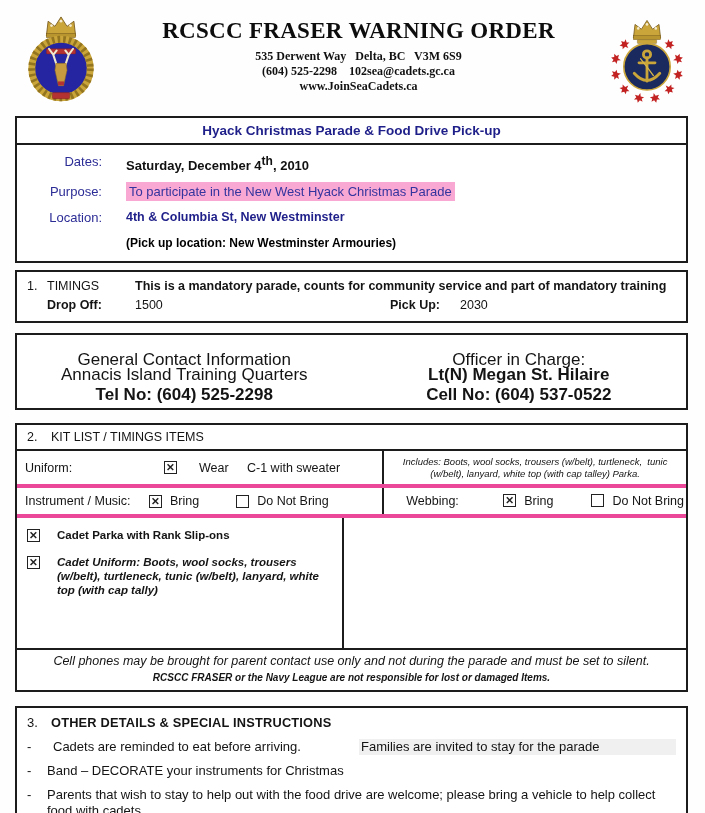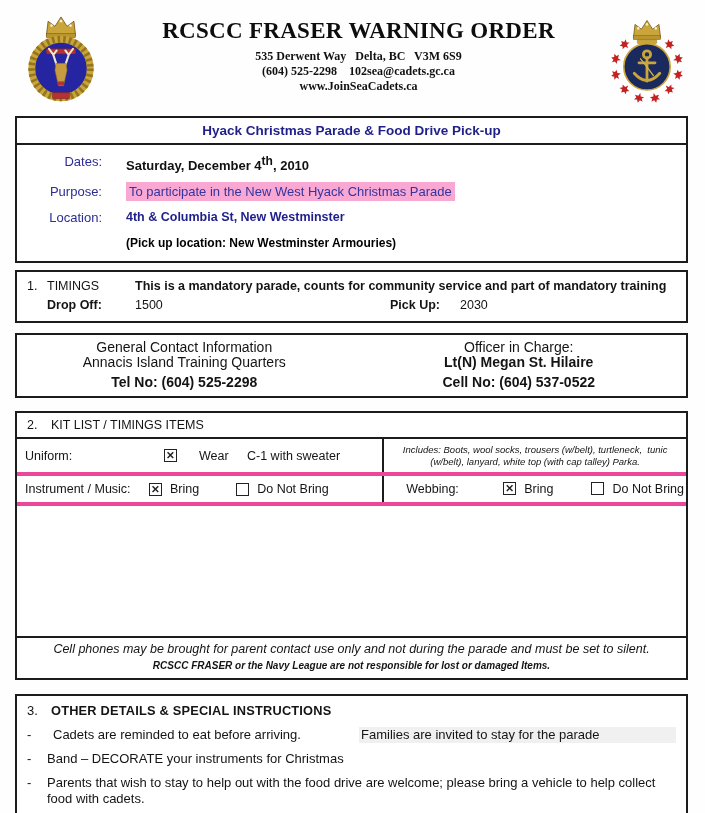--- a/index.html
+++ b/index.html
@@ -37,21 +37,21 @@
   .t-row { display:flex; line-height:19px; }
   .t-num { width:20px; flex:none; }
   .t-sp { width:20px; flex:none; }
   .t-head { width:88px; flex:none; }
   .bold { font-weight:bold; }
   .w-lab { width:88px; flex:none; font-weight:bold; }
   .w-val { width:255px; flex:none; }
   .w-pu { width:70px; flex:none; font-weight:bold; }
 
   
-  .contact-box { margin-top:10px; display:flex; padding:5px 0 6px; font-size:14px; }
+  .contact-box { margin-top:10px; display:flex; padding:17px 0 6px; font-size:17px; }
   .contact-col { flex:1; text-align:center; line-height:15px; }
   .c-strong { font-weight:bold; margin-top:5px; }
   .c-bold { font-weight:bold; }
 
   
   .kit-box { margin-top:13px; font-size:12.5px; }
   .kit-head { padding:4px 10px 3px; border-bottom:2px solid #1c1c1c; display:flex; line-height:17px; }
   .kit-head .num { width:24px; flex:none; }
   .kit-row { display:flex; border-bottom:4px solid #ec4899; }
   .kcell-l { width:54.9%; flex:none; border-right:2px solid #1c1c1c; display:flex; align-items:center; }
@@ -248,20 +248,30 @@
       <div class="kcell-r">
         <span class="klabel-w">Webbing:</span>
         <span class="cb checked"></span>
         <span class="opt">Bring</span>
         <span class="cb gap38"></span>
         <span class="opt">Do Not Bring</span>
       </div>
     </div>
 
     <div class="kit-items">
+      <div class="items-l">
+        <div class="kit-item">
+          <span class="cb checked"></span>
+          <span class="item-text">Cadet Parka with Rank Slip-ons</span>
+        </div>
+        <div class="kit-item">
+          <span class="cb checked"></span>
+          <span class="item-text item-italic">Cadet Uniform: Boots, wool socks, trousers (w/belt), turtleneck,  tunic (w/belt), lanyard, white top (with cap tally)</span>
+        </div>
+      </div>
       <div class="items-r"></div>
     </div>
 
     <div class="kit-note">
       <div class="note1">Cell phones may be brought for parent contact use only and not during the parade and must be set to silent.</div>
       <div class="note2">RCSCC FRASER or the Navy League are not responsible for lost or damaged Items.</div>
     </div>
   </div>
 
   <div class="box other-box">

